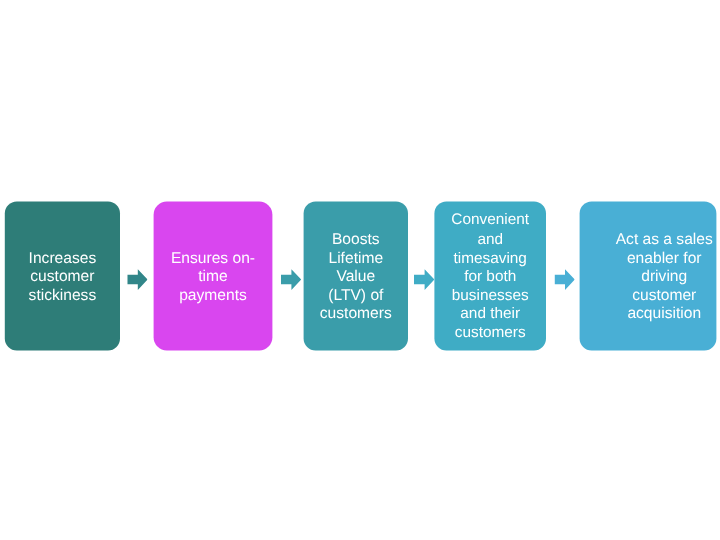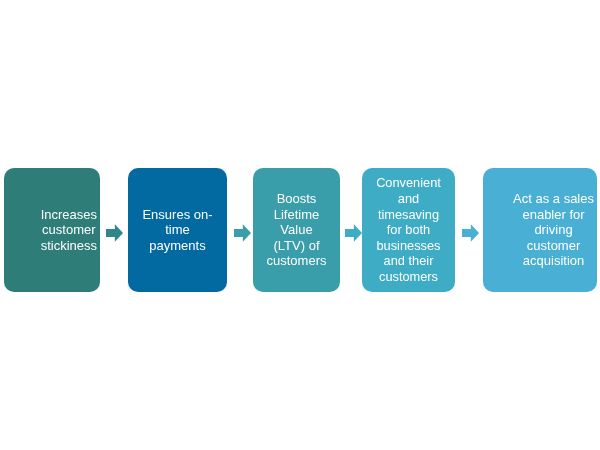--- a/index.html
+++ b/index.html
@@ -49,29 +49,29 @@
   .arrow-1 { left: 106px; }
   .arrow-2 { left: 234px; }
   .arrow-3 { left: 345px; }
   .arrow-4 { left: 462px; }
 </style>
 </head>
 <body>
 
 <div class="canvas">
 
-  <div class="step step-1" style="background-color: rgb(46, 125, 120); justify-content: flex-end;">
+  <div class="step step-1" style="background-color: rgb(46, 125, 120);">
     <span class="label">Increases
 customer
 stickiness</span>
   </div>
 
   <div class="arrow arrow-1" style="background-color: rgb(49, 134, 137);"></div>
 
-  <div class="step step-2" style="background-color: #0369a1;">
+  <div class="step step-2" style="background-color: #d946ef; border-radius: 11px;">
     <span class="label">Ensures on-
 time
 payments</span>
   </div>
 
   <div class="arrow arrow-2" style="background-color: rgb(58, 157, 170);"></div>
 
   <div class="step step-3" style="background-color: rgb(58, 157, 170);">
     <span class="label">Boosts
 Lifetime

